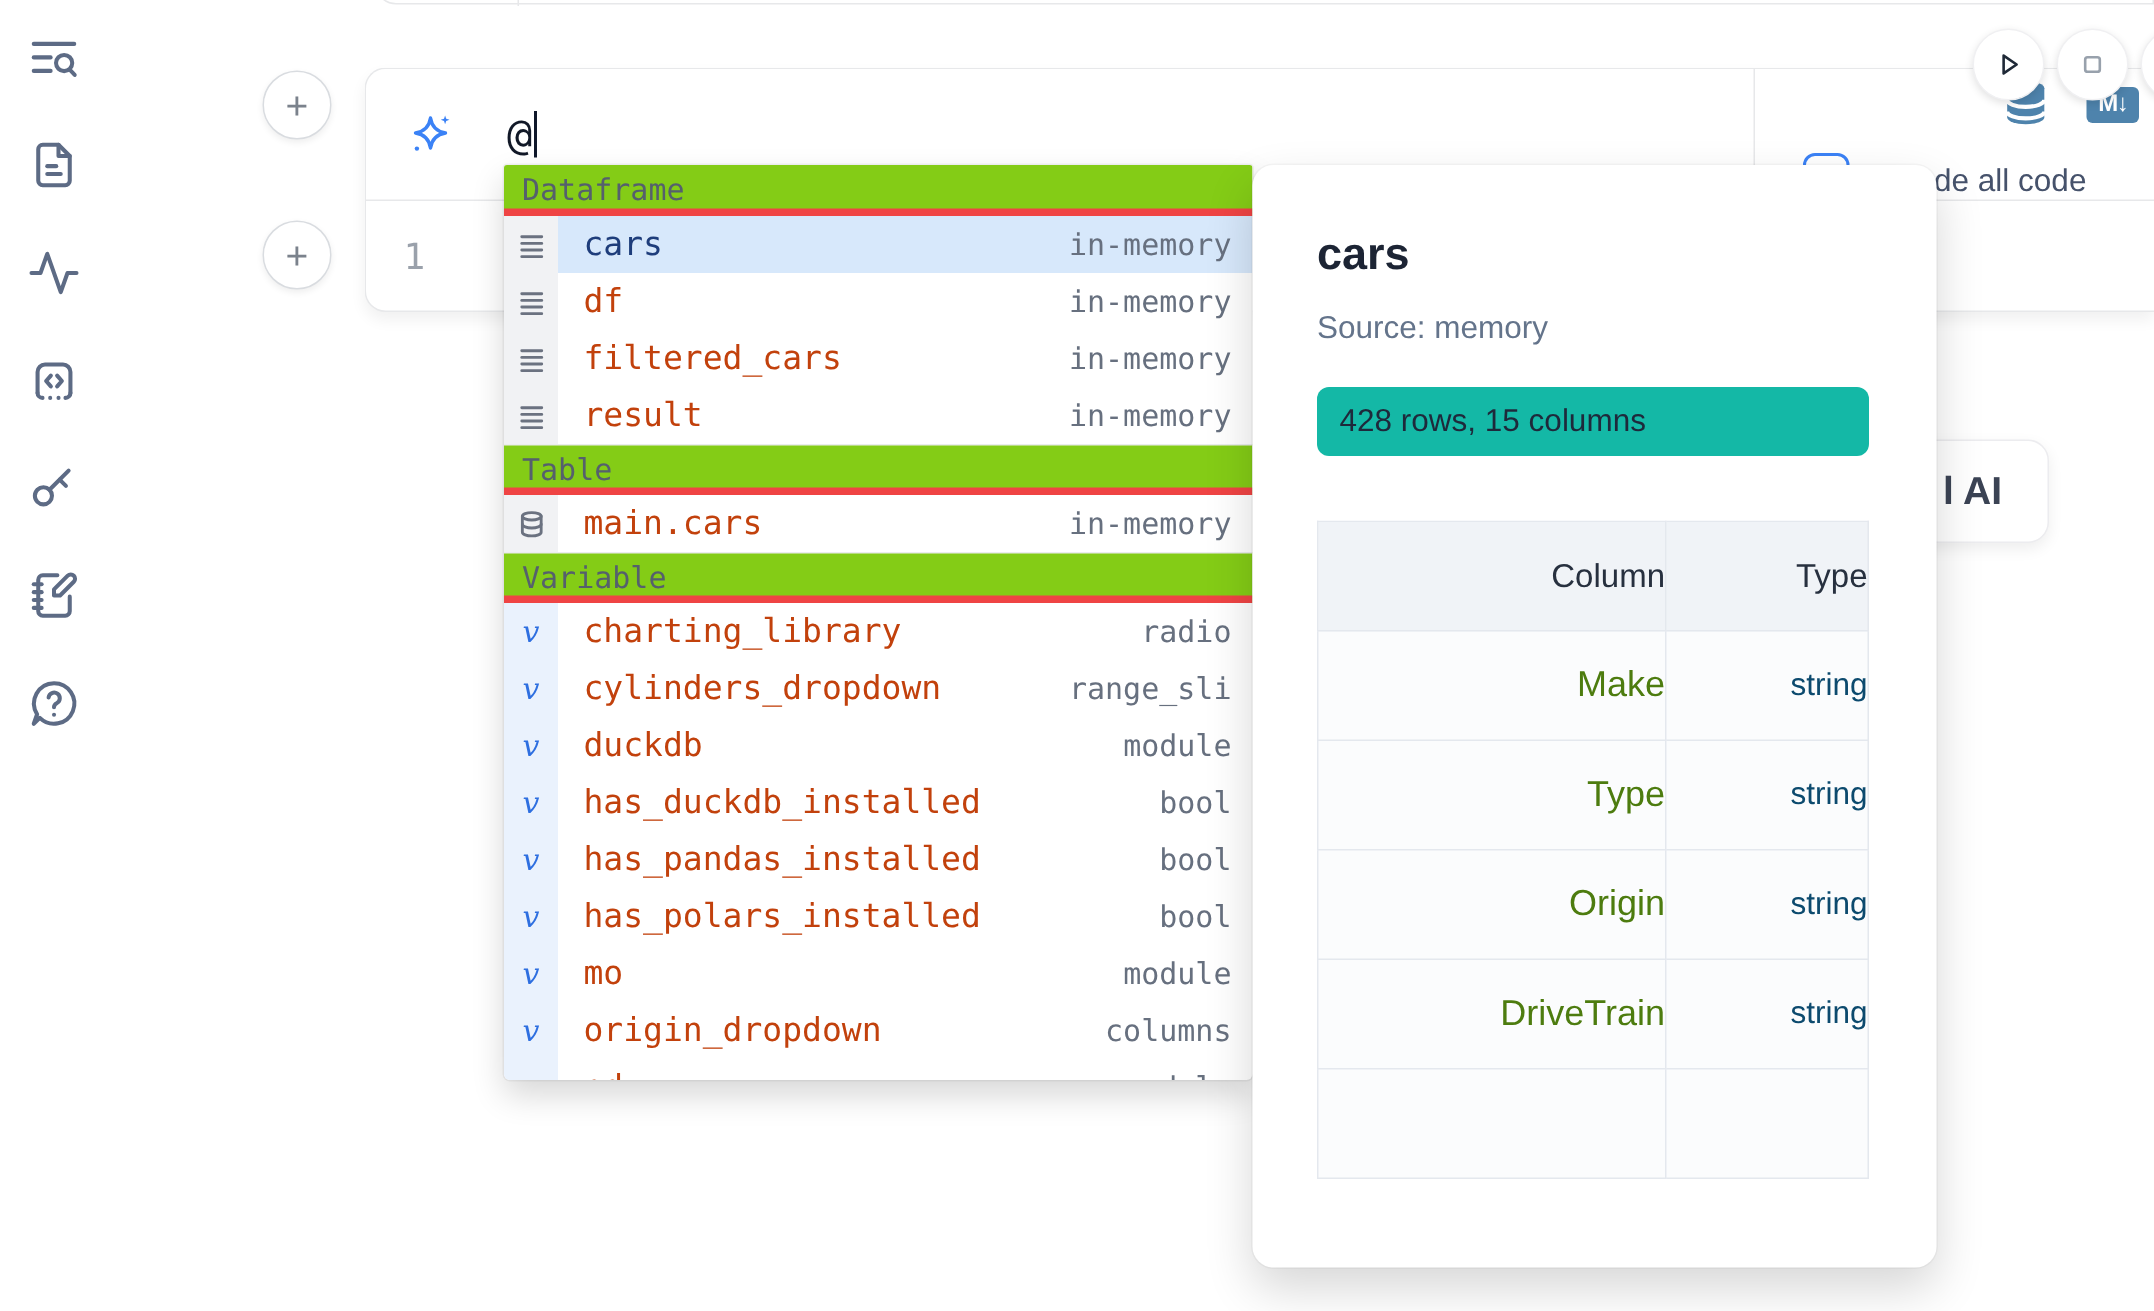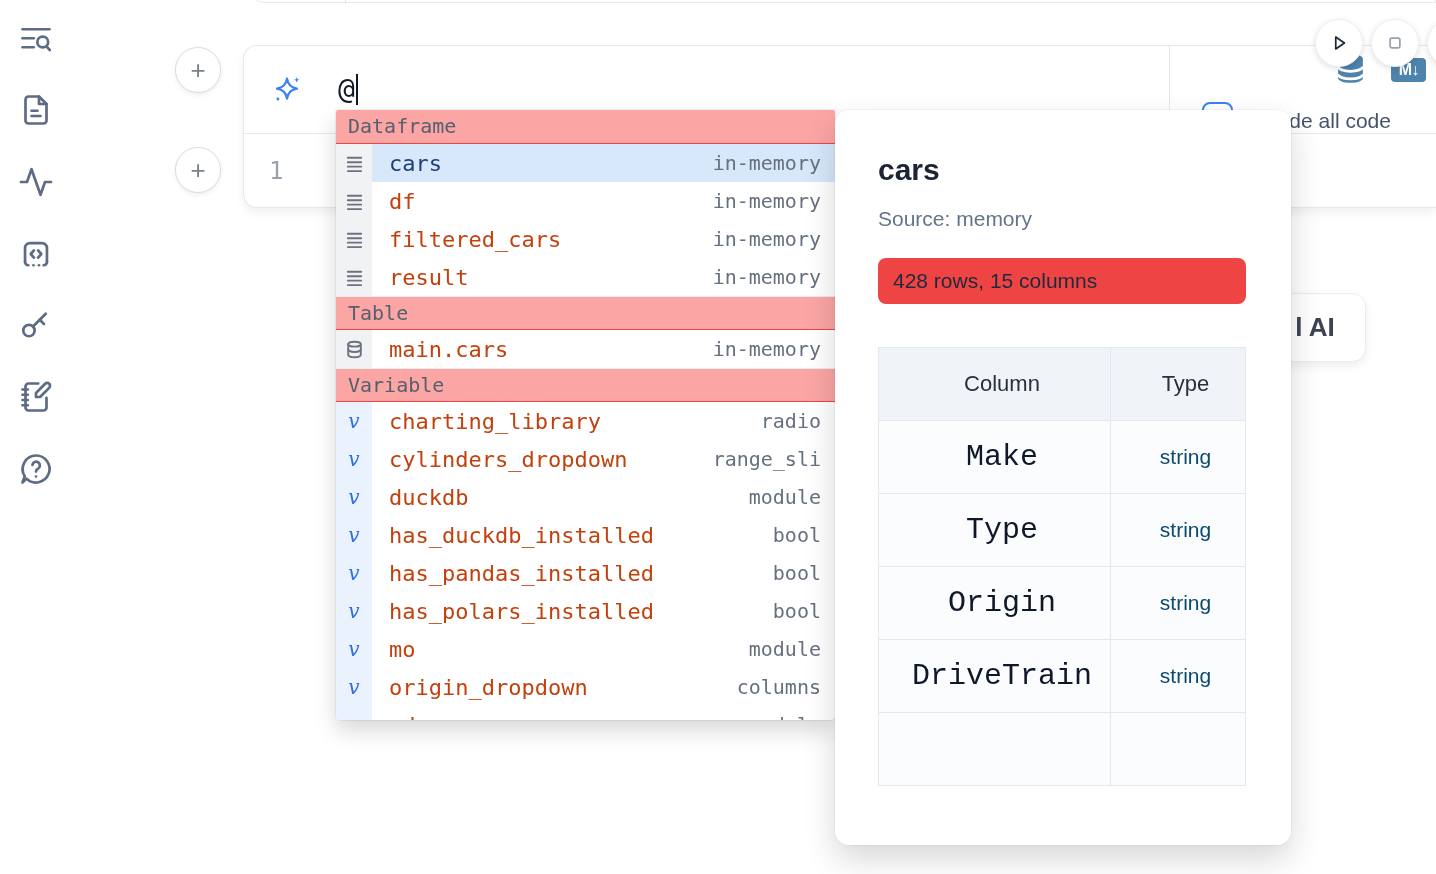--- a/index.html
+++ b/index.html
@@ -75,22 +75,22 @@
   }
 
   
   .menu {
     position:absolute; left:336px; top:110px; width:499px; height:610px; background:#fff;
     z-index:5; overflow:hidden; border-radius:2px 2px 4px 4px;
     box-shadow:0 0 0 1px rgba(0,0,0,.05), 0 10px 22px rgba(0,0,0,.16);
     font-family:"DejaVu Sans Mono", monospace;
   }
   .menu-header {
-    height:34px; line-height:33px; background:#fca5a5; color:#55606d;
-    font-size:20px; padding-left:12px; border-bottom:1px solid #ef4444; border-top:1px solid #ebecee;
+    height:34px; line-height:33px; background:#84cc16; color:#55606d;
+    font-size:20px; padding-left:12px; border-bottom:5px solid #ef4444; border-top:1px solid #ebecee;
   }
   .menu-header:first-child { border-top:none; }
   .menu-row { height:38px; display:flex; align-items:stretch; cursor:pointer; }
   .menu-icon-cell { width:36px; flex:0 0 auto; background:#f1f2f4; display:flex; align-items:center; justify-content:center; }
   .menu-icon-cell.var { background:#eaf2fd; }
   .menu-icon-cell svg { width:19px; height:19px; stroke:#6b7280; fill:none; stroke-width:2; stroke-linecap:round; }
   .var-glyph { font-family:"DejaVu Serif", serif; font-style:italic; font-size:20px; color:#2e6fe0; }
   .menu-main { flex:1; display:flex; align-items:center; padding:0 14px 0 17px; overflow:hidden; }
   .menu-row.selected .menu-main { background:#d7e8fb; }
   .menu-name { flex:1; font-size:22px; color:#c2410c; white-space:nowrap; }
@@ -99,29 +99,29 @@
 
   
   .panel {
     position:absolute; left:835px; top:110px; width:456px; height:735px; background:#fff;
     border-radius:14px; z-index:10; padding:42px 45px 0 43px;
     box-shadow:0 0 0 1px rgba(0,0,0,.03), 0 14px 32px rgba(0,0,0,.16);
   }
   .panel-title { font-size:30px; font-weight:bold; color:#1c2434; line-height:36px; }
   .panel-source { margin-top:18px; font-size:21px; color:#64748b; line-height:26px; }
   .panel-badge {
-    margin-top:26px; height:46px; background:#ef4444; border-radius:8px;
+    margin-top:26px; height:46px; background:#14b8a6; border-radius:8px;
     display:flex; align-items:center; padding-left:15px; font-size:21px; color:#1e293b;
   }
   .schema-wrap { margin-top:43px; height:463px; overflow:hidden; }
   .schema { width:100%; border-collapse:collapse; }
-  .schema th, .schema td { border:1px solid #e4e8ee; text-align:center; padding-left:15px; }
+  .schema th, .schema td { border:1px solid #e4e8ee; text-align:right; padding-left:15px; }
   .schema th { height:73px; background:#f0f3f7; font-size:22px; font-weight:500; color:#27303f; }
   .schema td { height:73px; background:#fbfcfd; }
-  .schema td.c-name { font-family:Liberation Mono, monospace; font-size:30px; color:#0f172a; width:232px; }
+  .schema td.c-name { font-family:Liberation Sans, sans-serif; font-size:24px; color:#4d7c0f; width:232px; }
   .schema td.c-type { font-size:21px; color:#0c4a6e; }
   .schema th.h-name { width:232px; }
 </style>
 </head>
 <body>
 
 <div class="prev-cell"></div>
 <div class="prev-cell-divider"></div>
 
 <nav class="sidebar" id="sidebar">

